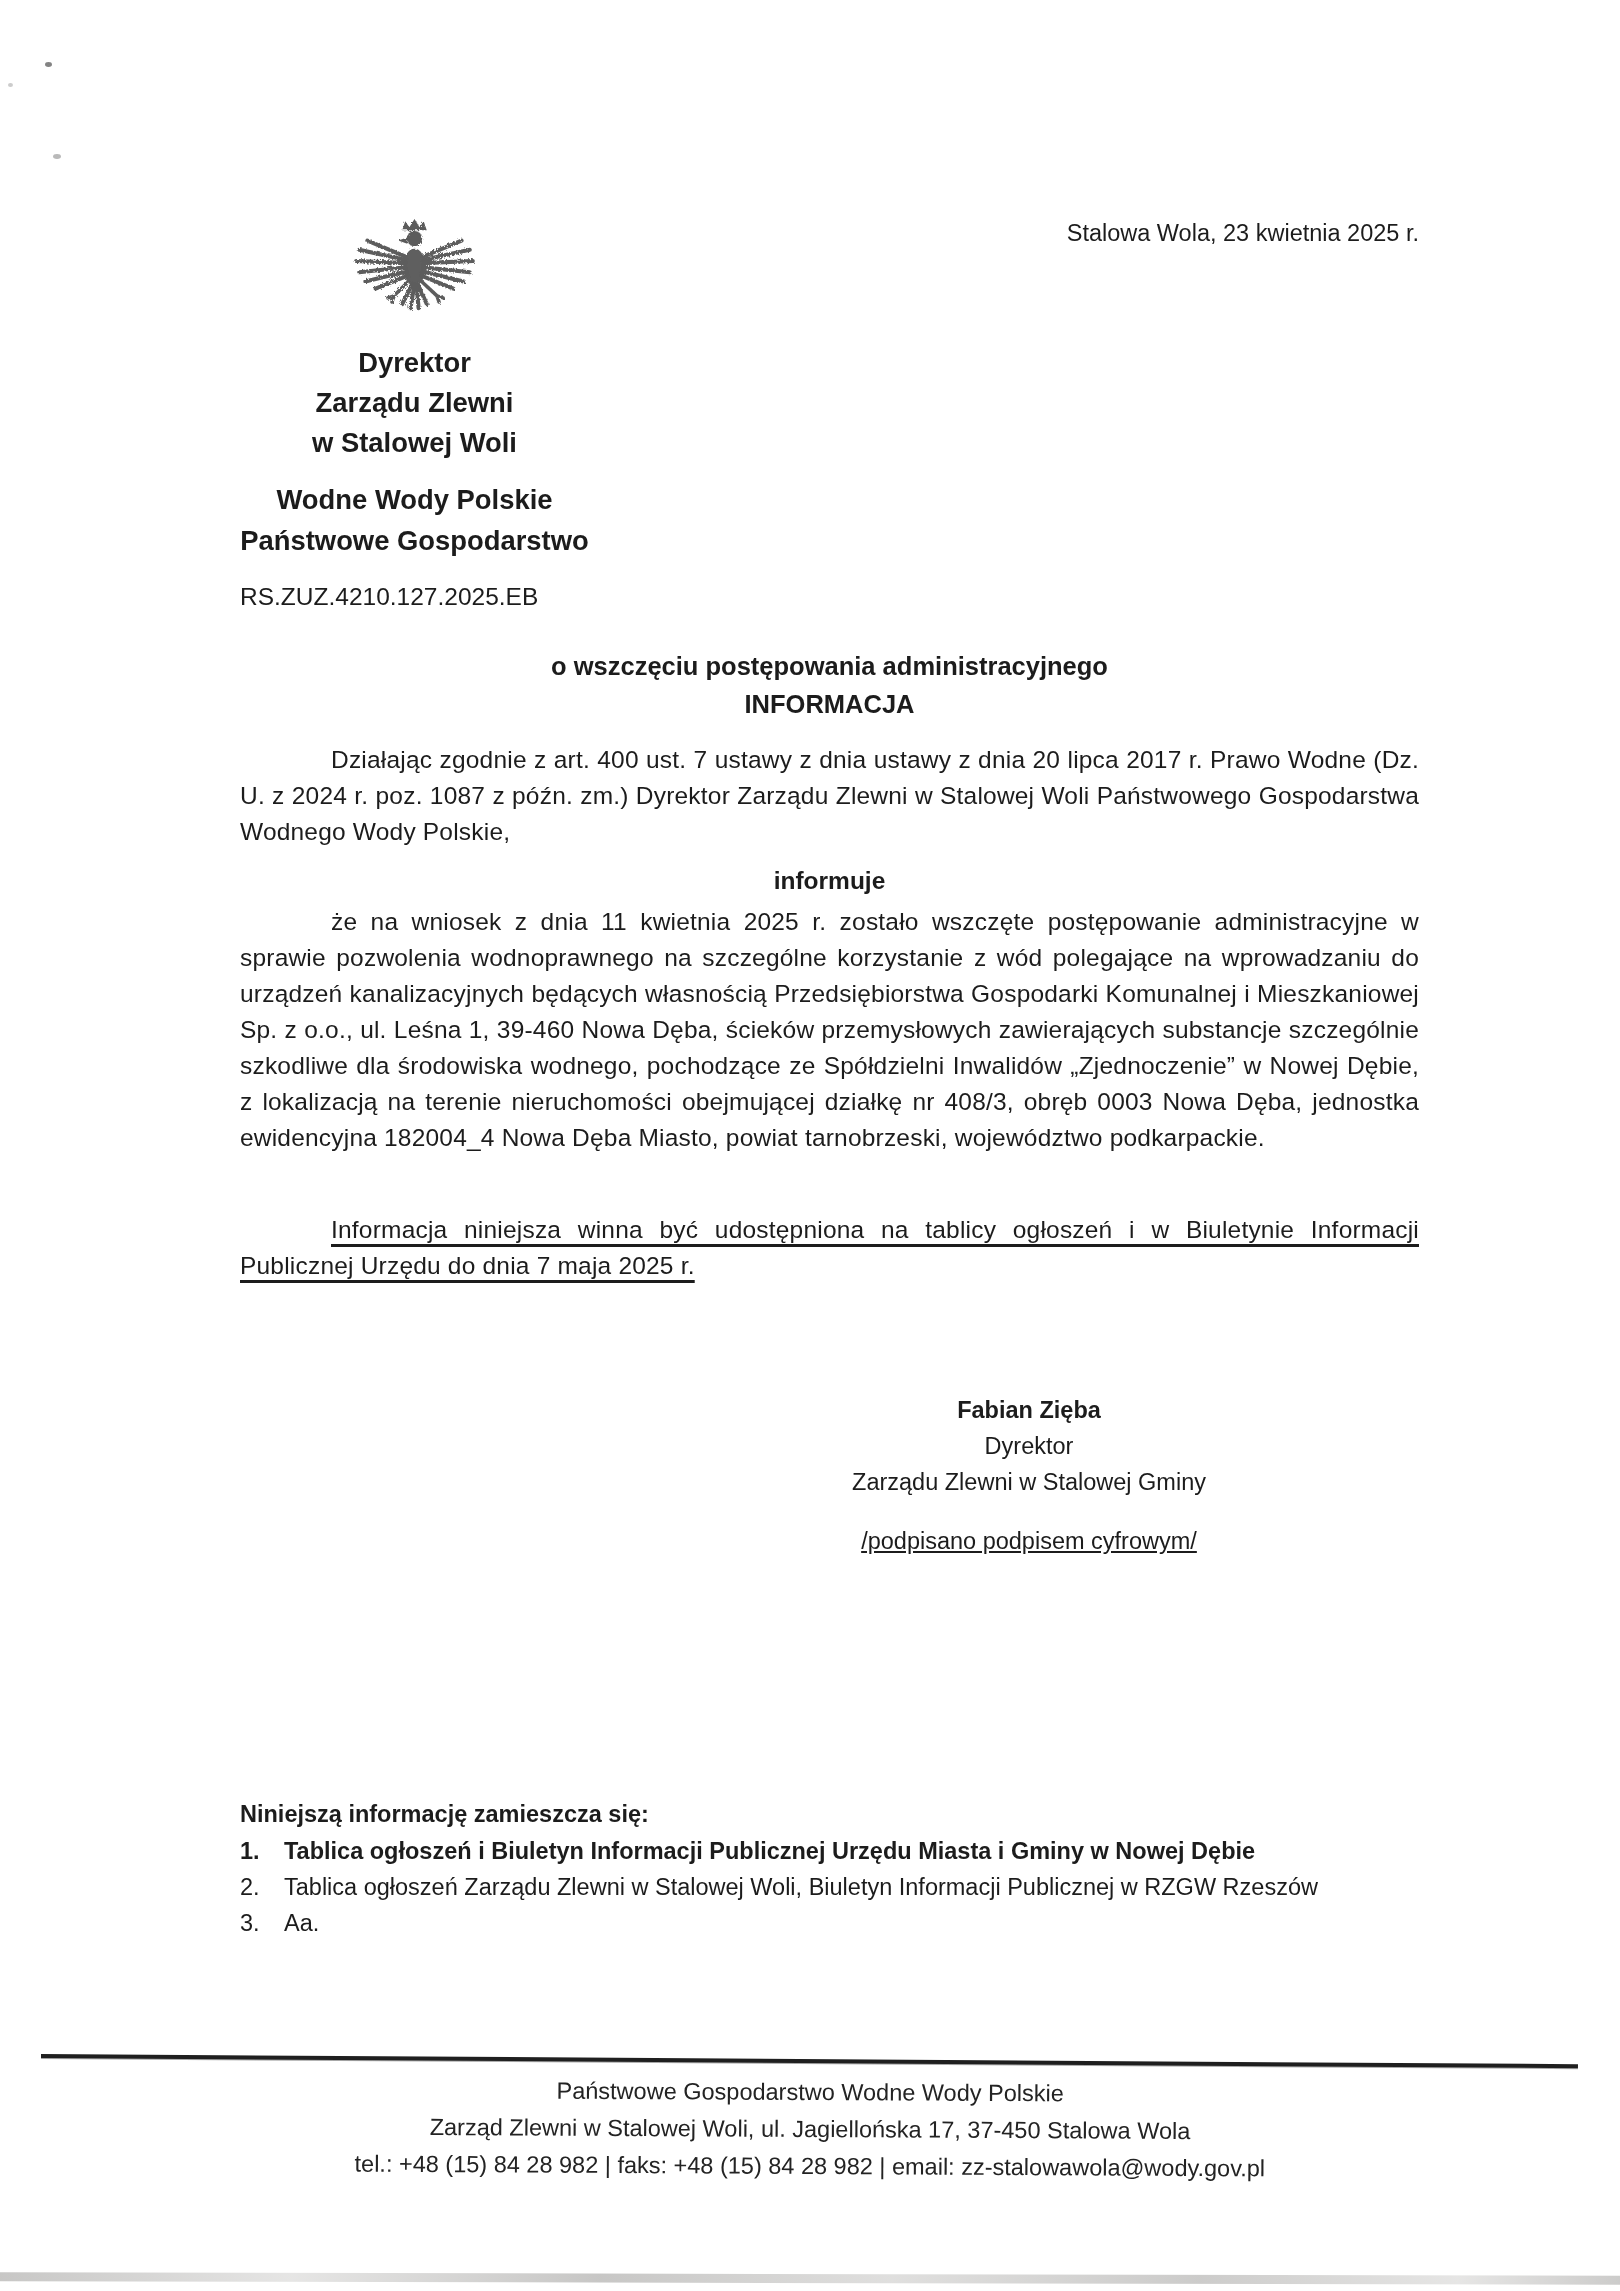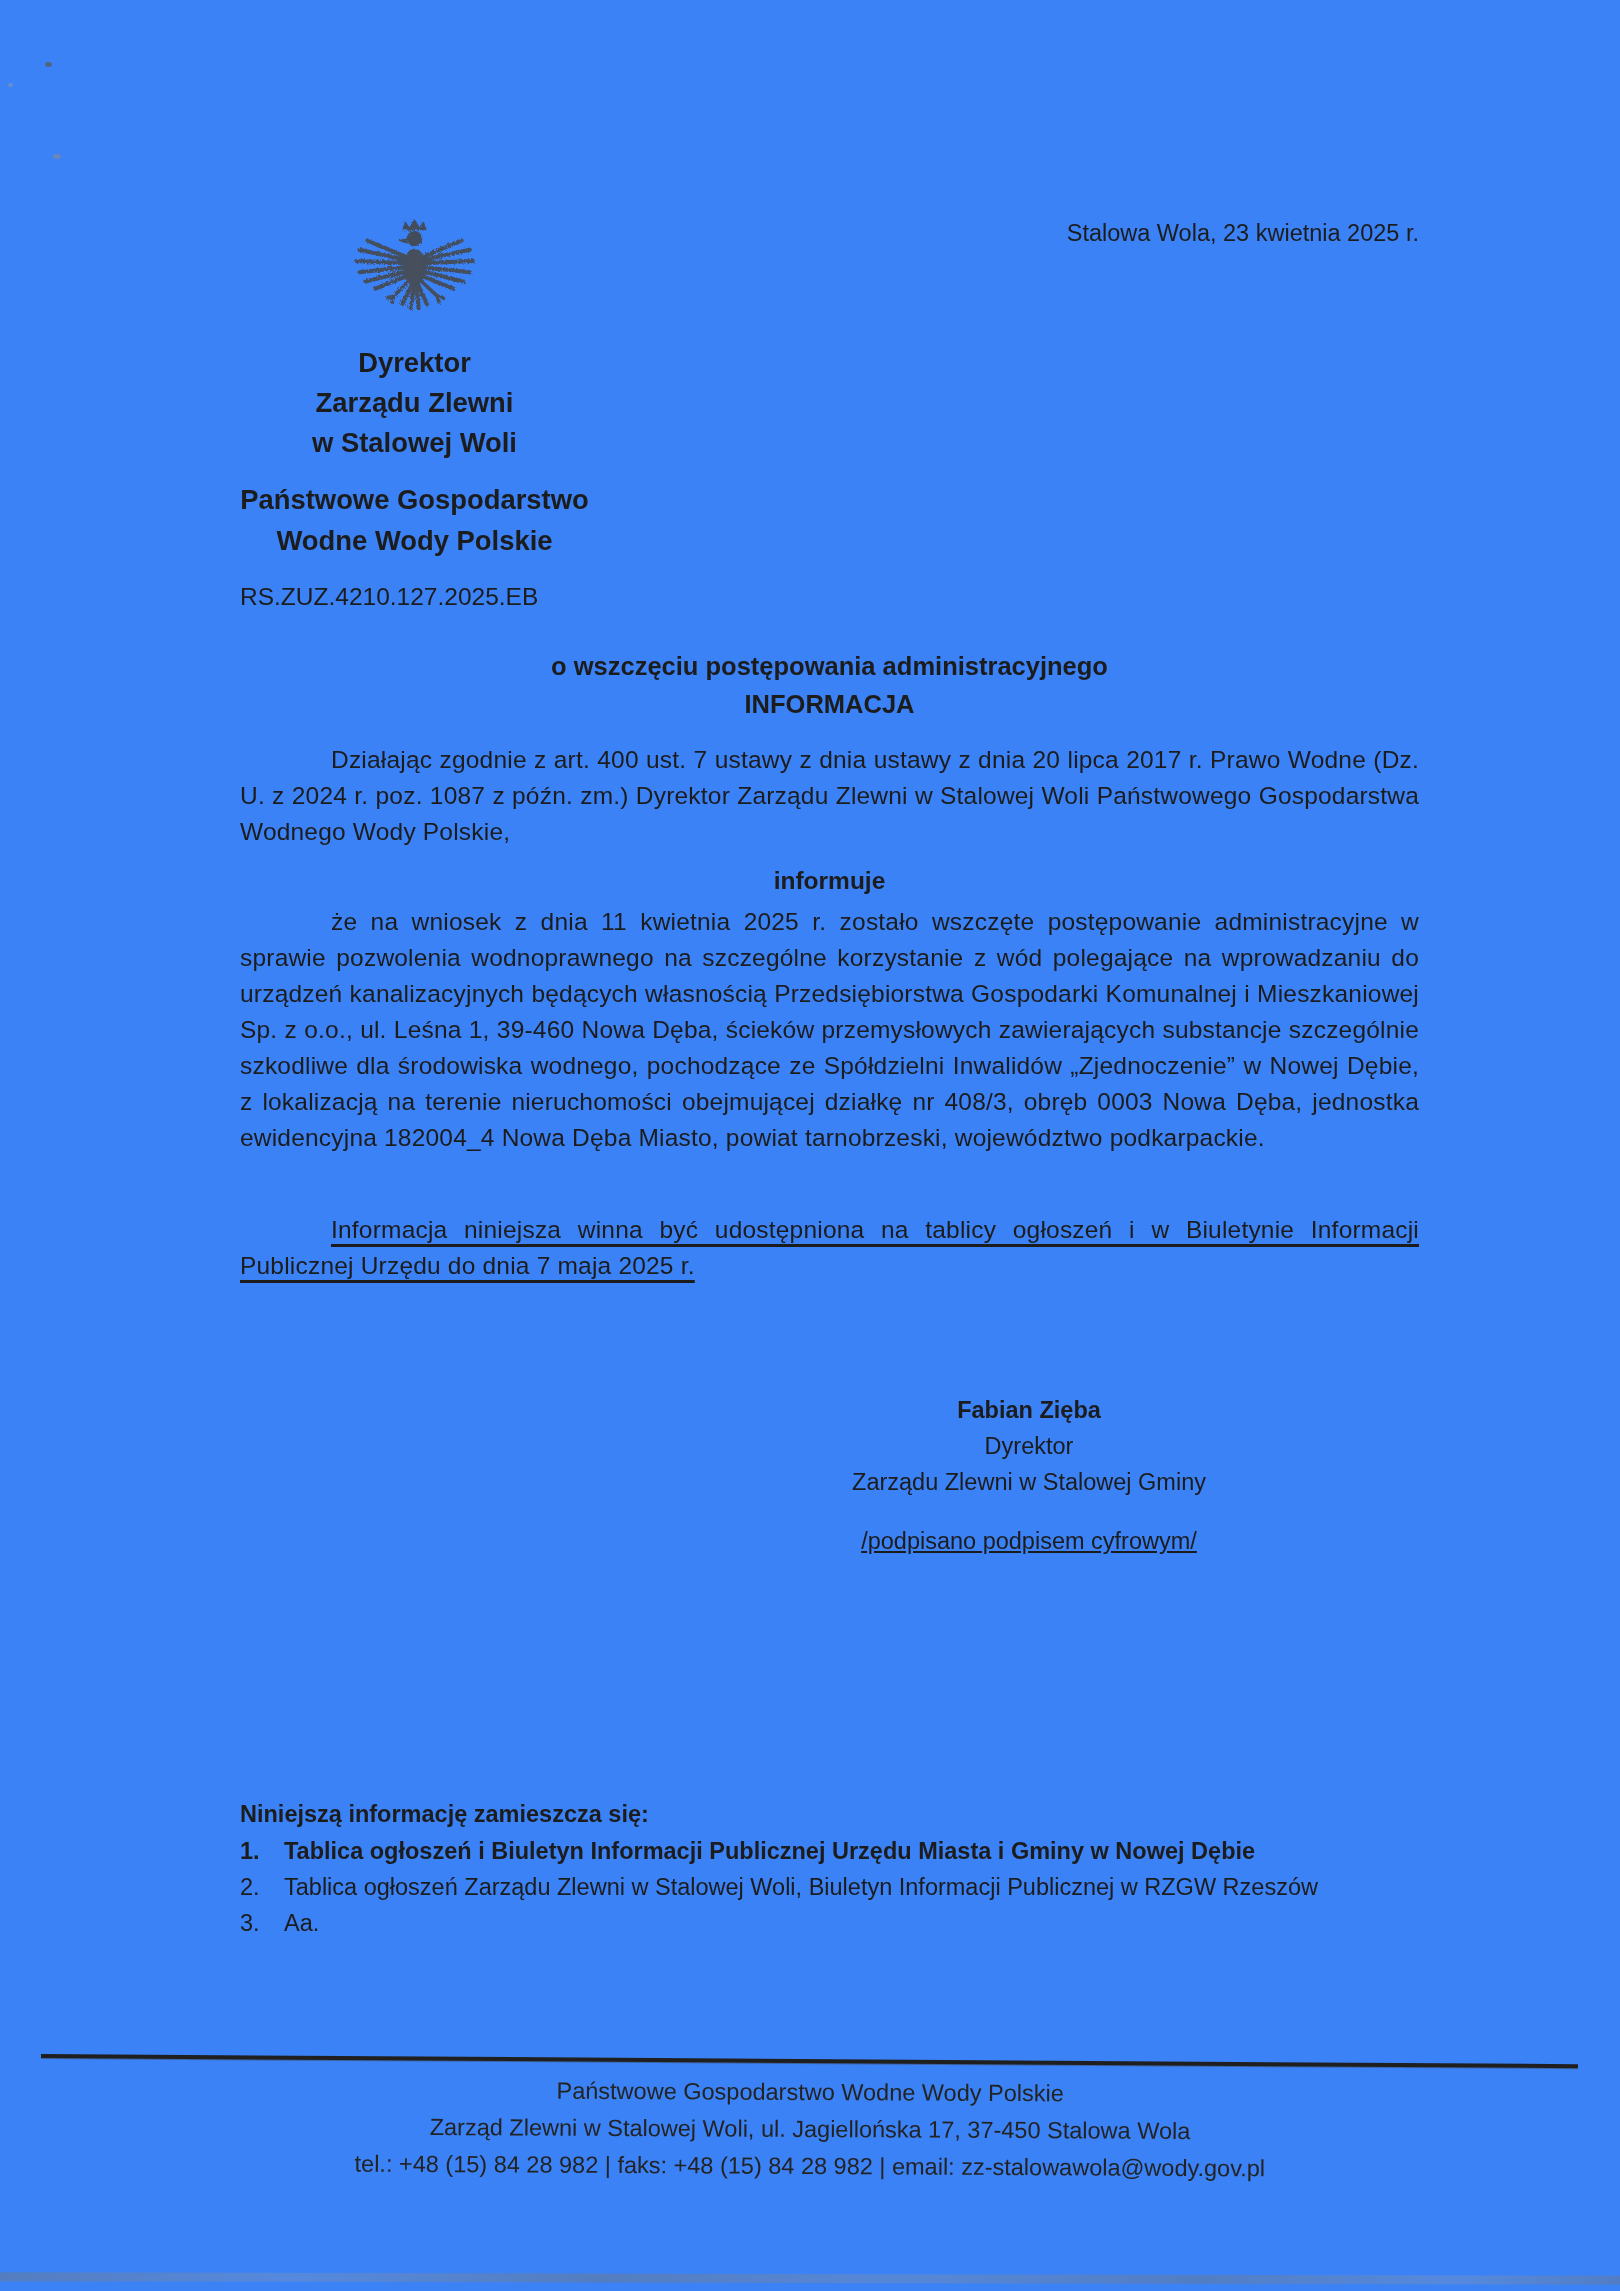--- a/index.html
+++ b/index.html
@@ -1,19 +1,19 @@
 <!DOCTYPE html>
 <html><head>
 <meta charset="utf-8">
 <style>
   html,body{margin:0;padding:0;background:#e9e9e9;}
   .page{
     position:relative;
     width:1620px;height:2292px;
-    background:#3b82f6;
+    background:#ffffff;
     font-family:"Liberation Sans", sans-serif;
     color:#1c1c1c;
     overflow:hidden;
     transform-origin:top left;
   }
   .abs{position:absolute;}
   .bold{font-weight:700;}
   .center{text-align:center;}
   .right{text-align:right;}
   .just{text-align:justify;text-align-last:left;}
@@ -133,22 +133,22 @@
     </svg>
   </div>
 
   <div class="abs center bold office-block">
     <div>Dyrektor</div>
     <div>Zarządu Zlewni</div>
     <div>w Stalowej Woli</div>
   </div>
 
   <div class="abs center bold org-block">
+    <div>Wodne Wody Polskie</div>
     <div>Państwowe Gospodarstwo</div>
-    <div>Wodne Wody Polskie</div>
   </div>
 
   <div class="abs case-number">RS.ZUZ.4210.127.2025.EB</div>
 
   <div class="abs center bold title-block">
     <div>o wszczęciu postępowania administracyjnego</div>
     <div>INFORMACJA</div>
   </div>
 
   <div class="abs just body-text indent p1">Działając zgodnie z art. 400 ust. 7 ustawy z dnia ustawy z dnia 20 lipca 2017 r. Prawo Wodne (Dz. U. z 2024 r. poz. 1087 z późn. zm.) Dyrektor Zarządu Zlewni w Stalowej Woli Państwowego Gospodarstwa Wodnego Wody Polskie,</div>

